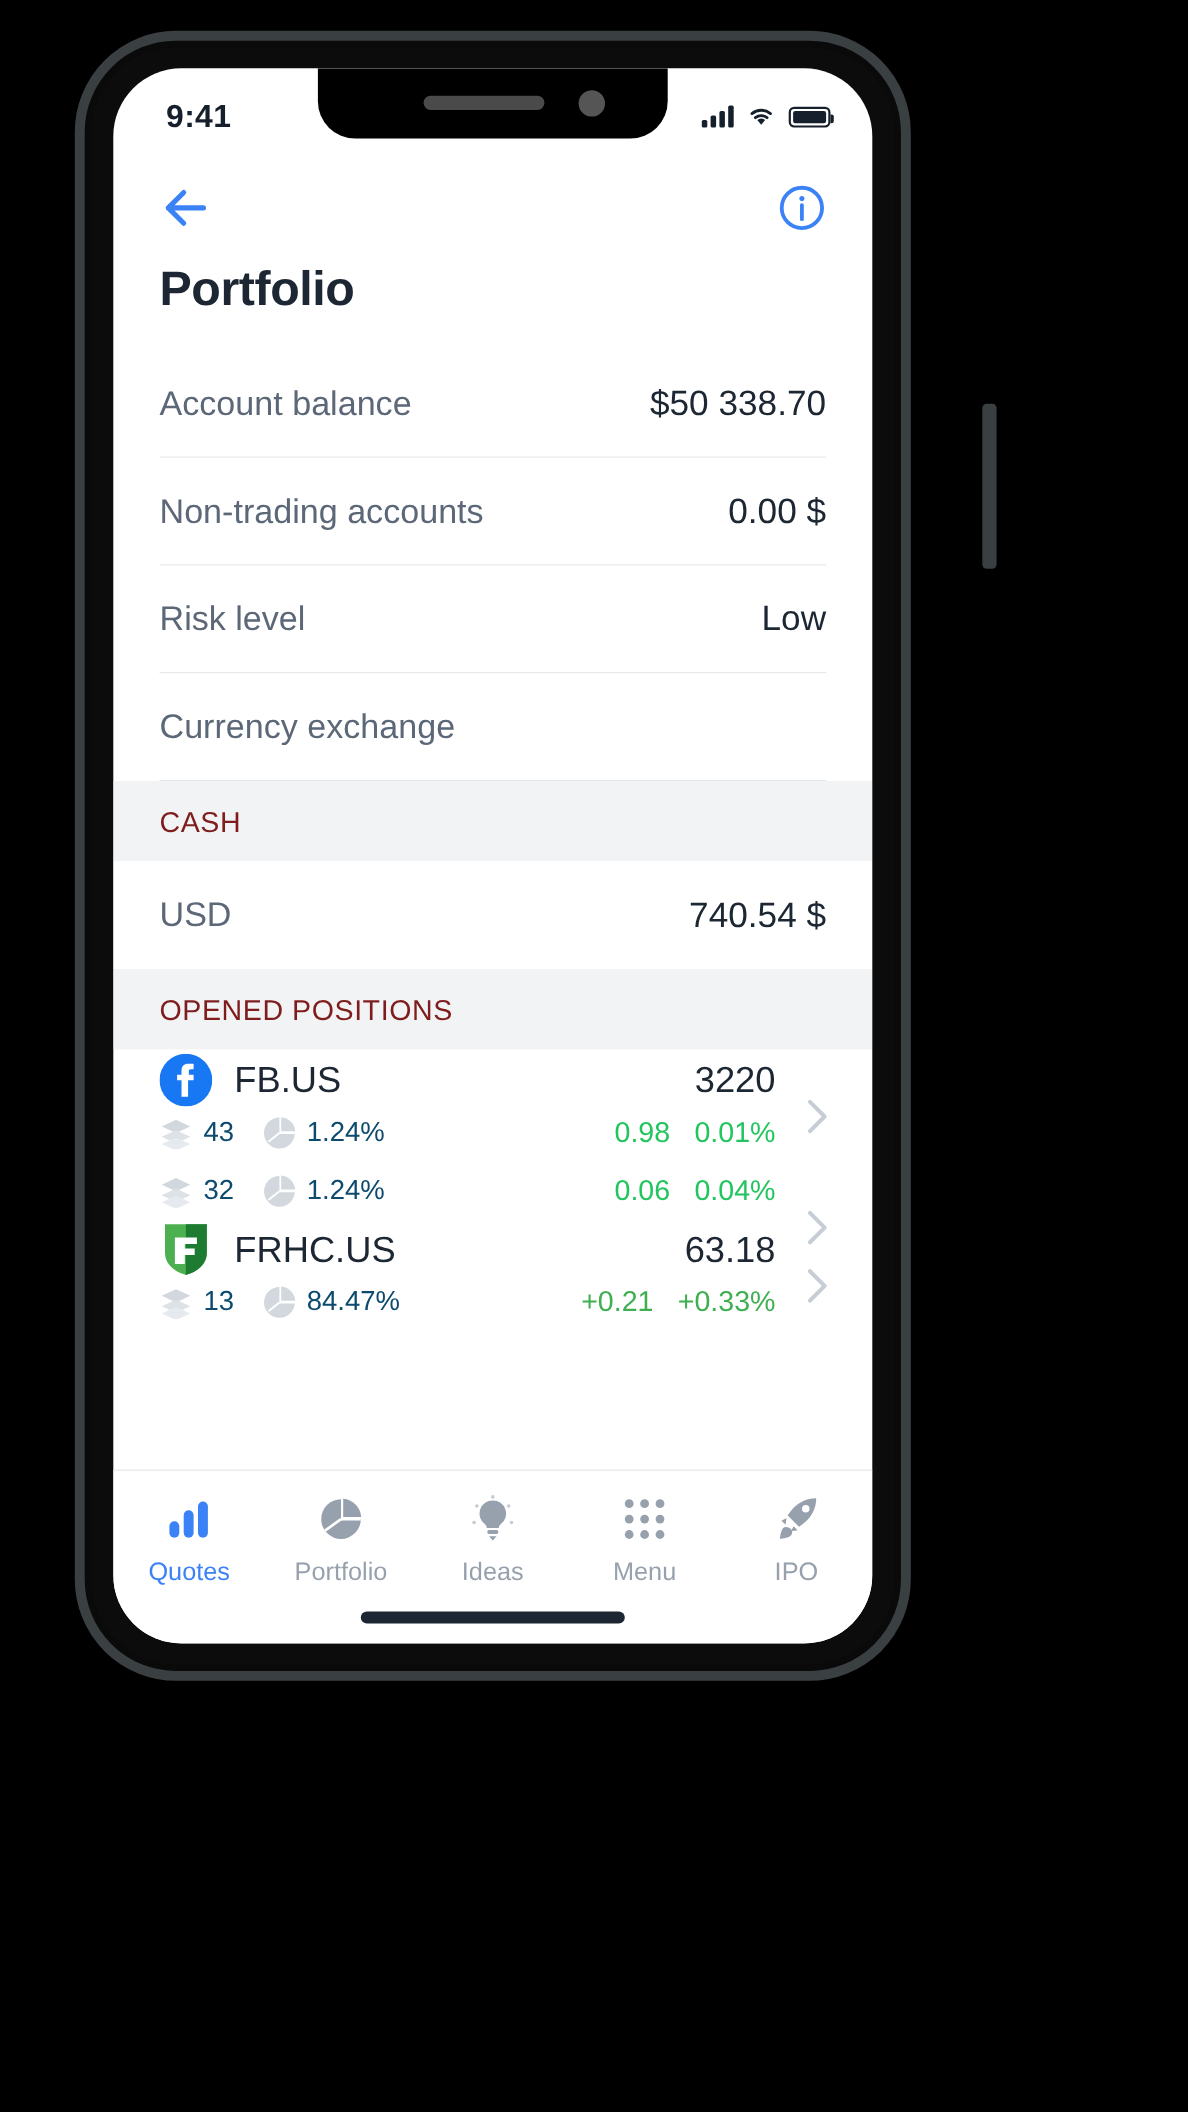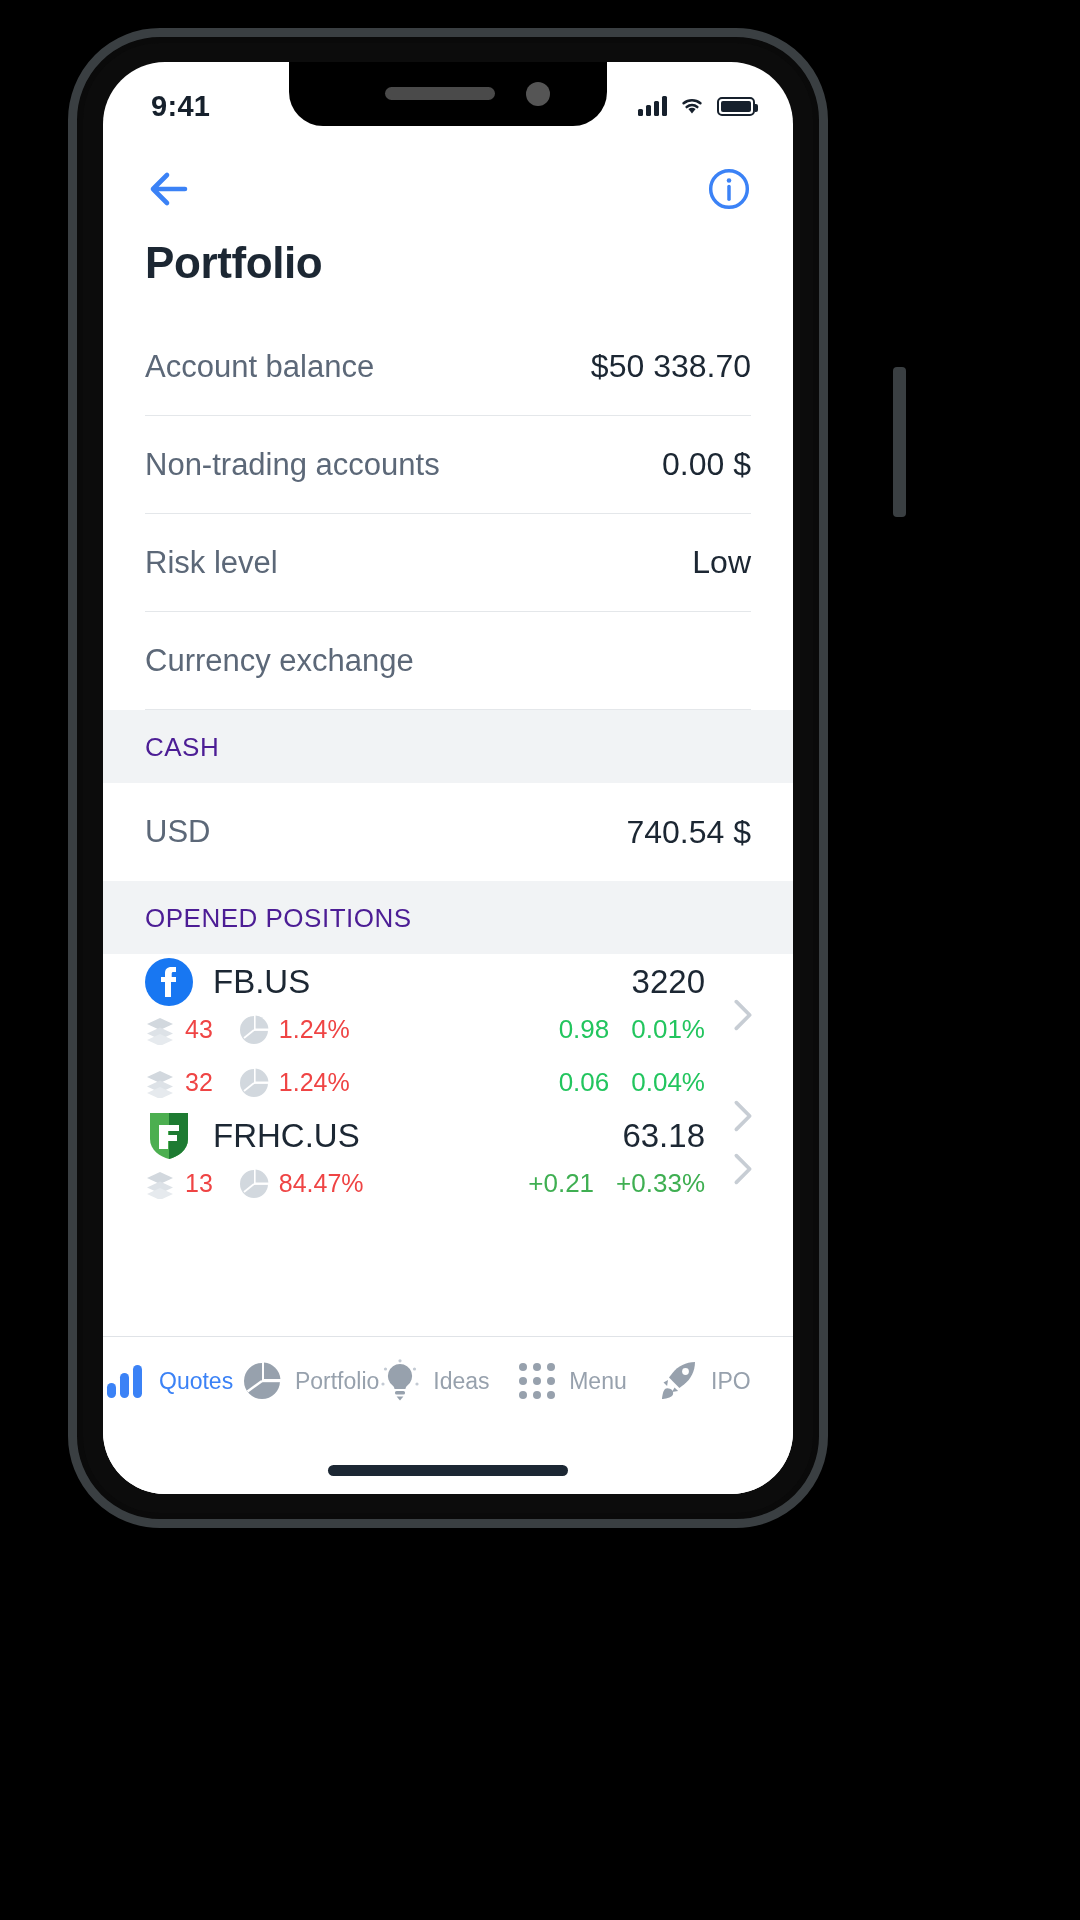--- a/index.html
+++ b/index.html
@@ -65,47 +65,47 @@
   
   .scroller { height:1030px; overflow:hidden; }
   .info-row { display:flex; align-items:center; justify-content:space-between;
     height:98px; margin:0 42px; border-bottom:1.6px solid #e4e7ea; }
   .info-row:last-of-type { border-bottom:none; }
   .info-label { font-size:31px; color:#5c6878; }
   .info-value { font-size:32px; color:#1c2733; font-weight:400; }
 
   
   .section-head { background:#f1f3f5; padding:22px 42px 20px 42px;
-    font-size:26px; color:#4c1d95; letter-spacing:.5px; }
+    font-size:26px; color:#7f1d1d; letter-spacing:.5px; }
 
   .cash-row { display:flex; align-items:center; justify-content:space-between;
     height:98px; padding:0 42px; background:#fff; }
   .cash-label { font-size:31px; color:#5c6878; }
   .cash-value { font-size:32px; color:#1c2733; }
 
   
   .pos-row { position:relative; padding:4px 42px 10px 42px; }
   .pos-top { display:flex; align-items:center; }
   .pos-logo { width:48px; height:48px; flex:0 0 48px; margin-right:20px;
     display:flex; align-items:center; justify-content:center; }
   .pos-ticker { font-size:33px; color:#1c2733; }
   .pos-price { margin-left:auto; font-size:33px; color:#1c2733;
     padding-right:46px; }
   .pos-bot { display:flex; align-items:center; margin-top:8px; }
   .mini-icon { width:30px; height:30px; margin-right:10px; flex:0 0 30px; }
-  .mini-text { font-size:25px; color:#ef4444; margin-right:26px; }
+  .mini-text { font-size:25px; color:#0c4a6e; margin-right:26px; }
   .pos-delta { margin-left:auto; display:flex; gap:22px; padding-right:46px; }
   .pos-delta span { font-size:26px; }
   .chev { position:absolute; right:40px; top:44px; width:20px; height:34px; }
 
   
   .tabbar { position:absolute; left:0; bottom:0; width:100%; height:158px;
     background:#fff; border-top:1.6px solid #e0e3e7;
     display:flex; align-items:flex-start; padding-top:22px; }
-  .tab { flex:1; display:flex; flex-direction:row; align-items:center;
+  .tab { flex:1; display:flex; flex-direction:column; align-items:center;
     gap:12px; cursor:pointer; }
   .tab-icon { height:44px; display:flex; align-items:center; }
   .tab-label { font-size:23px; color:#97a1ad; }
   .tab.active .tab-label { color:#3b82f6; }
   .home-ind { position:absolute; left:50%; transform:translateX(-50%);
     bottom:18px; width:240px; height:11px; border-radius:6px; background:#1c2733; }
 </style>
 </head>
 <body>
 

